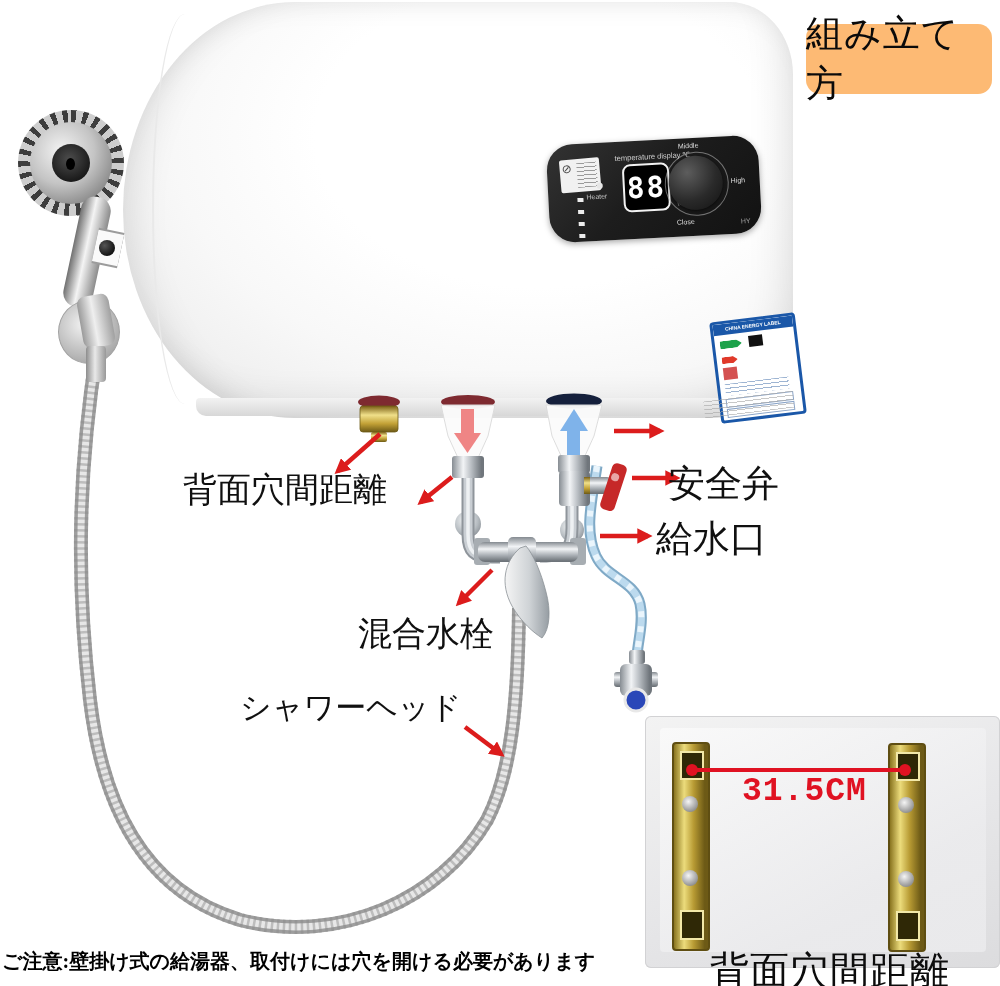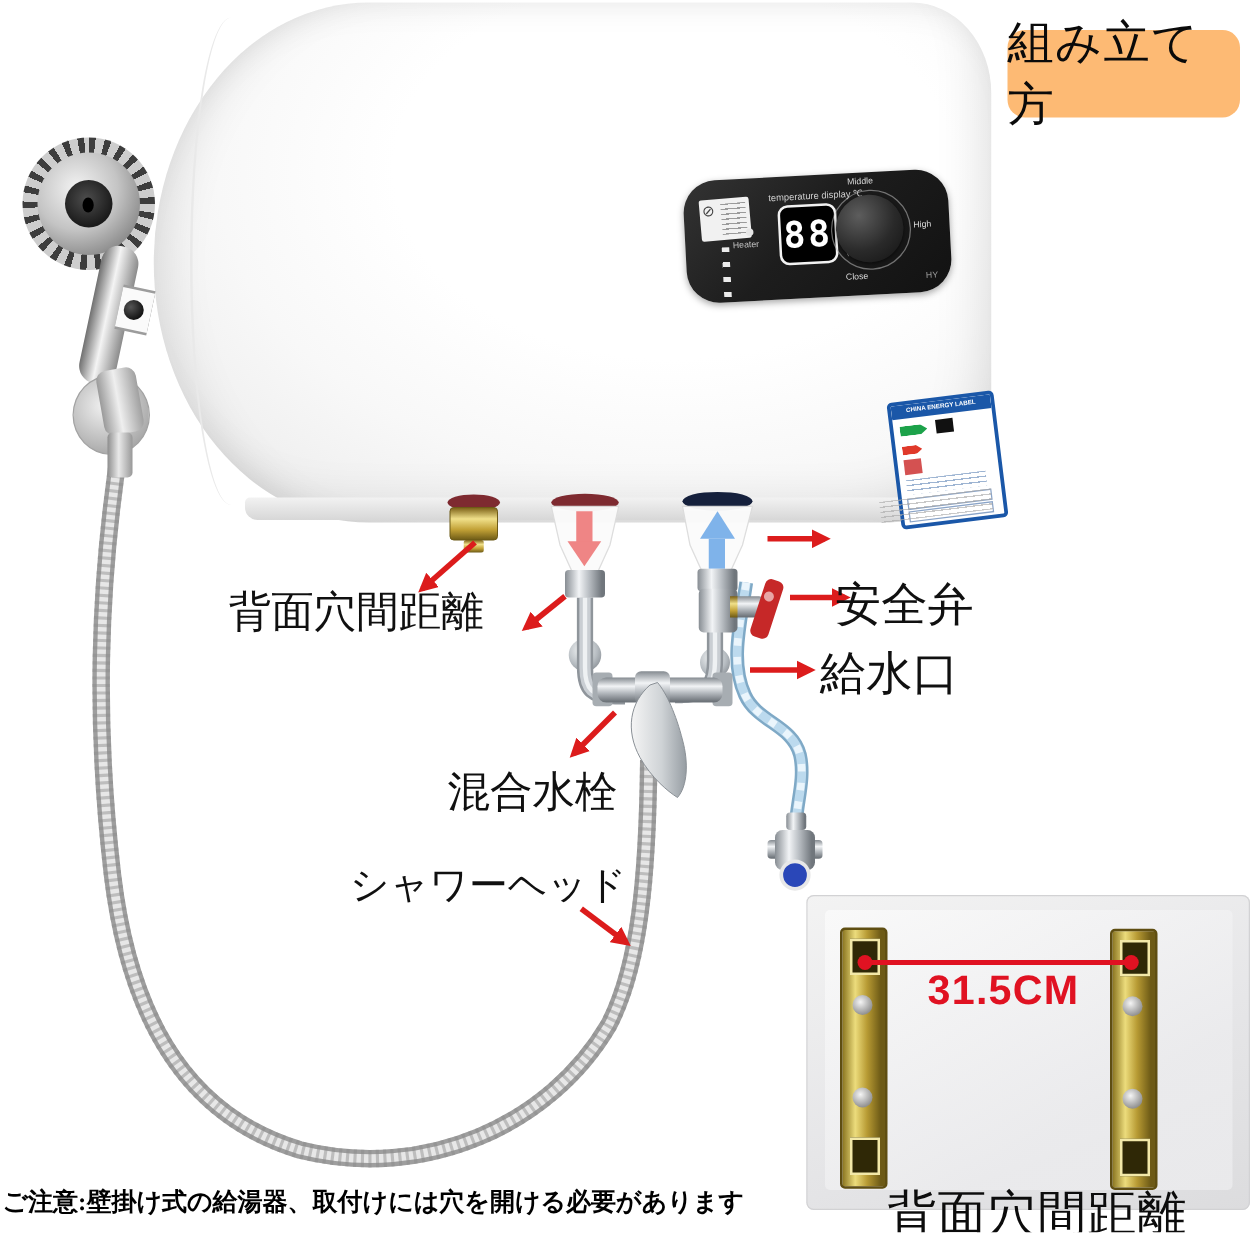--- a/index.html
+++ b/index.html
@@ -101,41 +101,41 @@
   .sh-conn{left:86px;top:346px;width:20px;height:36px;border-radius:4px;
            background:linear-gradient(90deg,#8d8d8d,#e9e9e9 45%,#989898);}
 
   
   .lbl{color:#101010;white-space:nowrap;}
   .lbl-drain{left:183px;top:467px;font-size:34px;}
   .lbl-wall{left:666px;top:410px;font-size:37px;}
   .lbl-safety{left:668px;top:459px;font-size:37px;}
   .lbl-inlet{left:656px;top:514px;font-size:37px;}
   .lbl-mixer{left:358px;top:611px;font-size:34px;font-family:Liberation Mono, monospace;}
-  .lbl-shower{left:240px;top:687px;font-size:31px;margin-left:40px;}
+  .lbl-shower{left:240px;top:687px;font-size:31px;}
 
   
   .inset{left:645px;top:716px;width:355px;height:252px;border-radius:6px;
          background:linear-gradient(160deg,#f3f3f3,#e6e6e8 55%,#dcdcde);
          box-shadow:inset 0 0 0 1px #d2d2d4;}
   .inset-sheet{left:660px;top:728px;width:326px;height:224px;border-radius:4px;
          background:linear-gradient(150deg,#fbfbfb,#ececee 70%);opacity:.8;}
   .bracket{width:34px;height:205px;border:2px solid #5f4e12;border-radius:4px;
            background:linear-gradient(90deg,#8a7520,#ecdc7c 30%,#b79a33 58%,#6d5a16 90%);}
   .bracket *{position:absolute;}
   .bk-left{left:672px;top:742px;}
   .bk-right{left:888px;top:743px;}
   .bk-hole-t{left:6px;top:7px;width:20px;height:25px;background:#2f2806;border:2px solid #f2e8a8;}
   .bk-hole-b{left:6px;top:166px;width:20px;height:26px;background:#2f2806;border:2px solid #f2e8a8;}
   .bk-s1{left:8px;top:52px;width:16px;height:16px;border-radius:50%;
          background:radial-gradient(circle at 40% 35%,#f5f5f5,#8e8e8e 75%);}
   .bk-s2{left:8px;top:126px;width:16px;height:16px;border-radius:50%;
          background:radial-gradient(circle at 40% 35%,#f5f5f5,#8e8e8e 75%);}
   .measure{left:742px;top:773px;font-size:33px;font-weight:bold;color:#e01222;
-           font-family:Liberation Sans, sans-serif;letter-spacing:1px;}
+           font-family:Liberation Mono, monospace;letter-spacing:1px;}
   .inset-caption{left:710px;top:944px;font-size:39px;color:#0c0c0c;letter-spacing:1px;}
 
   
   .note{left:2px;top:948px;font-size:20px;font-weight:bold;color:#000;white-space:nowrap;}
 
   svg.overlay{position:absolute;left:0;top:0;pointer-events:none;}
 </style>
 </head>
 <body>
 

